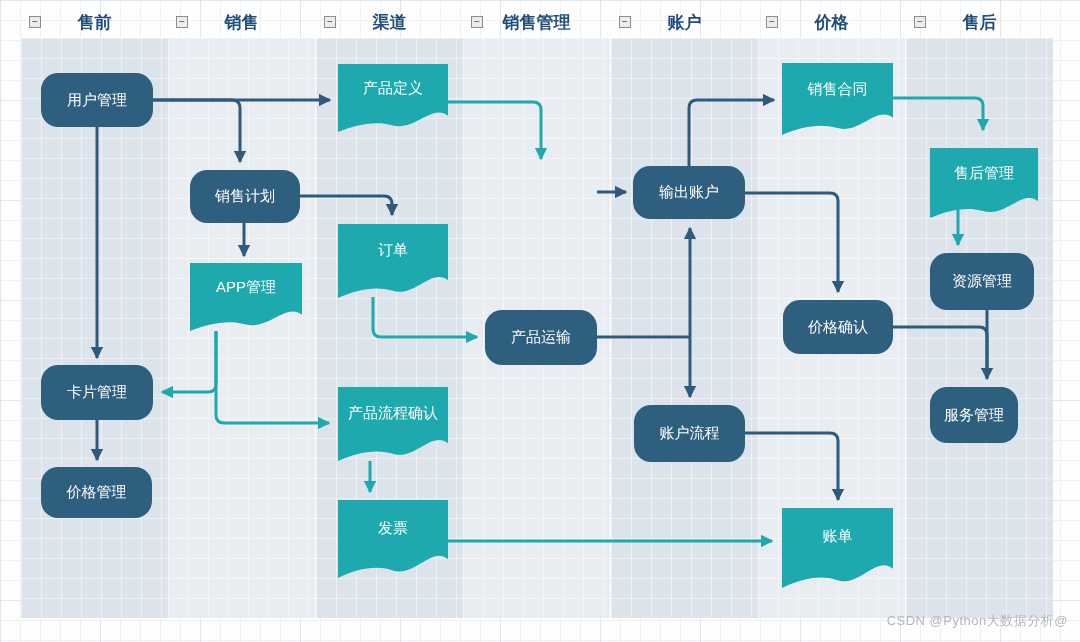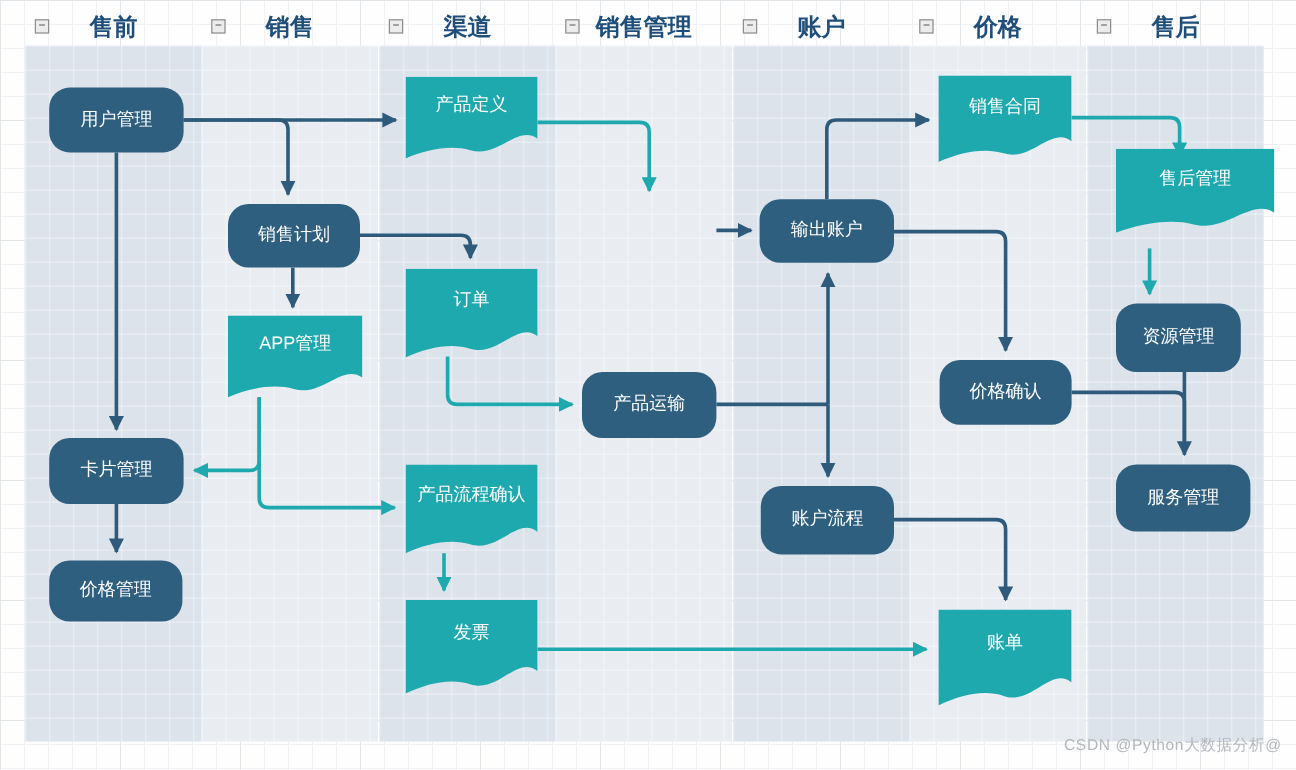--- a/index.html
+++ b/index.html
@@ -19,21 +19,21 @@
     background-image:
       linear-gradient(rgba(255,255,255,.45) 1px, transparent 1px),
       linear-gradient(90deg,rgba(255,255,255,.45) 1px, transparent 1px);
     background-size:20px 20px;
   }
   .lane.dark{background-color:#dce3eb;}
   .lane.light{background-color:#e9edf2;}
   .lane-header{position:absolute;top:12px;height:22px;width:147px;z-index:4;}
   .lane-title{
     display:block;text-align:center;line-height:22px;
-    font-size:20px;font-weight:bold;color:#1e4e79;
+    font-size:17px;font-weight:bold;color:#1e4e79;
   }
   .collapse-btn{
     position:absolute;left:8px;top:4px;width:12px;height:12px;
     background:#ececec;border:1px solid #8d8d8d;box-sizing:border-box;
     font-size:10px;line-height:9px;text-align:center;color:#444;cursor:pointer;
   }
   #edges{position:absolute;left:0;top:0;z-index:2;}
   .node{
     position:absolute;z-index:3;display:flex;align-items:center;justify-content:center;
     color:#ffffff;font-size:15px;text-align:center;line-height:1.25;
@@ -150,21 +150,21 @@
     </div>
   <div class="node node-dark" style="left:634px;top:405px;width:111px;height:57px">
       <span>账户流程</span>
     </div>
   <div class="node node-dark" style="left:783px;top:300px;width:110px;height:54px">
       <span>价格确认</span>
     </div>
   <div class="node node-dark" style="left:930px;top:253px;width:104px;height:57px">
       <span>资源管理</span>
     </div>
-  <div class="node node-dark" style="left:930px;top:387px;width:112px;height:56px">
+  <div class="node node-dark" style="left:930px;top:387px;width:88px;height:56px">
       <span>服务管理</span>
     </div>
 
   <div class="node node-doc" style="left:338px;top:64px;width:110px;height:68px">
     <svg viewBox="0 0 100 100" preserveAspectRatio="none">
         <path d="M0 0 H100 V76 C85 58 70 100 49 90 C34 83 16 89 0 100 Z" fill="#1ea9ae"></path>
       </svg>
     <span class="doc-label">产品定义</span>
   </div>
   <div class="node node-doc" style="left:338px;top:224px;width:110px;height:74px">
@@ -196,21 +196,21 @@
         <path d="M0 0 H100 V76 C85 58 70 100 49 90 C34 83 16 89 0 100 Z" fill="#1ea9ae"></path>
       </svg>
     <span class="doc-label">销售合同</span>
   </div>
   <div class="node node-doc" style="left:782px;top:508px;width:111px;height:80px">
     <svg viewBox="0 0 100 100" preserveAspectRatio="none">
         <path d="M0 0 H100 V76 C85 58 70 100 49 90 C34 83 16 89 0 100 Z" fill="#1ea9ae"></path>
       </svg>
     <span class="doc-label">账单</span>
   </div>
-  <div class="node node-doc" style="left:930px;top:124px;width:132px;height:70px">
+  <div class="node node-doc" style="left:930px;top:148px;width:108px;height:70px">
     <svg viewBox="0 0 100 100" preserveAspectRatio="none">
         <path d="M0 0 H100 V76 C85 58 70 100 49 90 C34 83 16 89 0 100 Z" fill="#1ea9ae"></path>
       </svg>
     <span class="doc-label">售后管理</span>
   </div>
 
   <div class="watermark">CSDN @Python大数据分析@</div>
 </div>
 
 </body></html>

